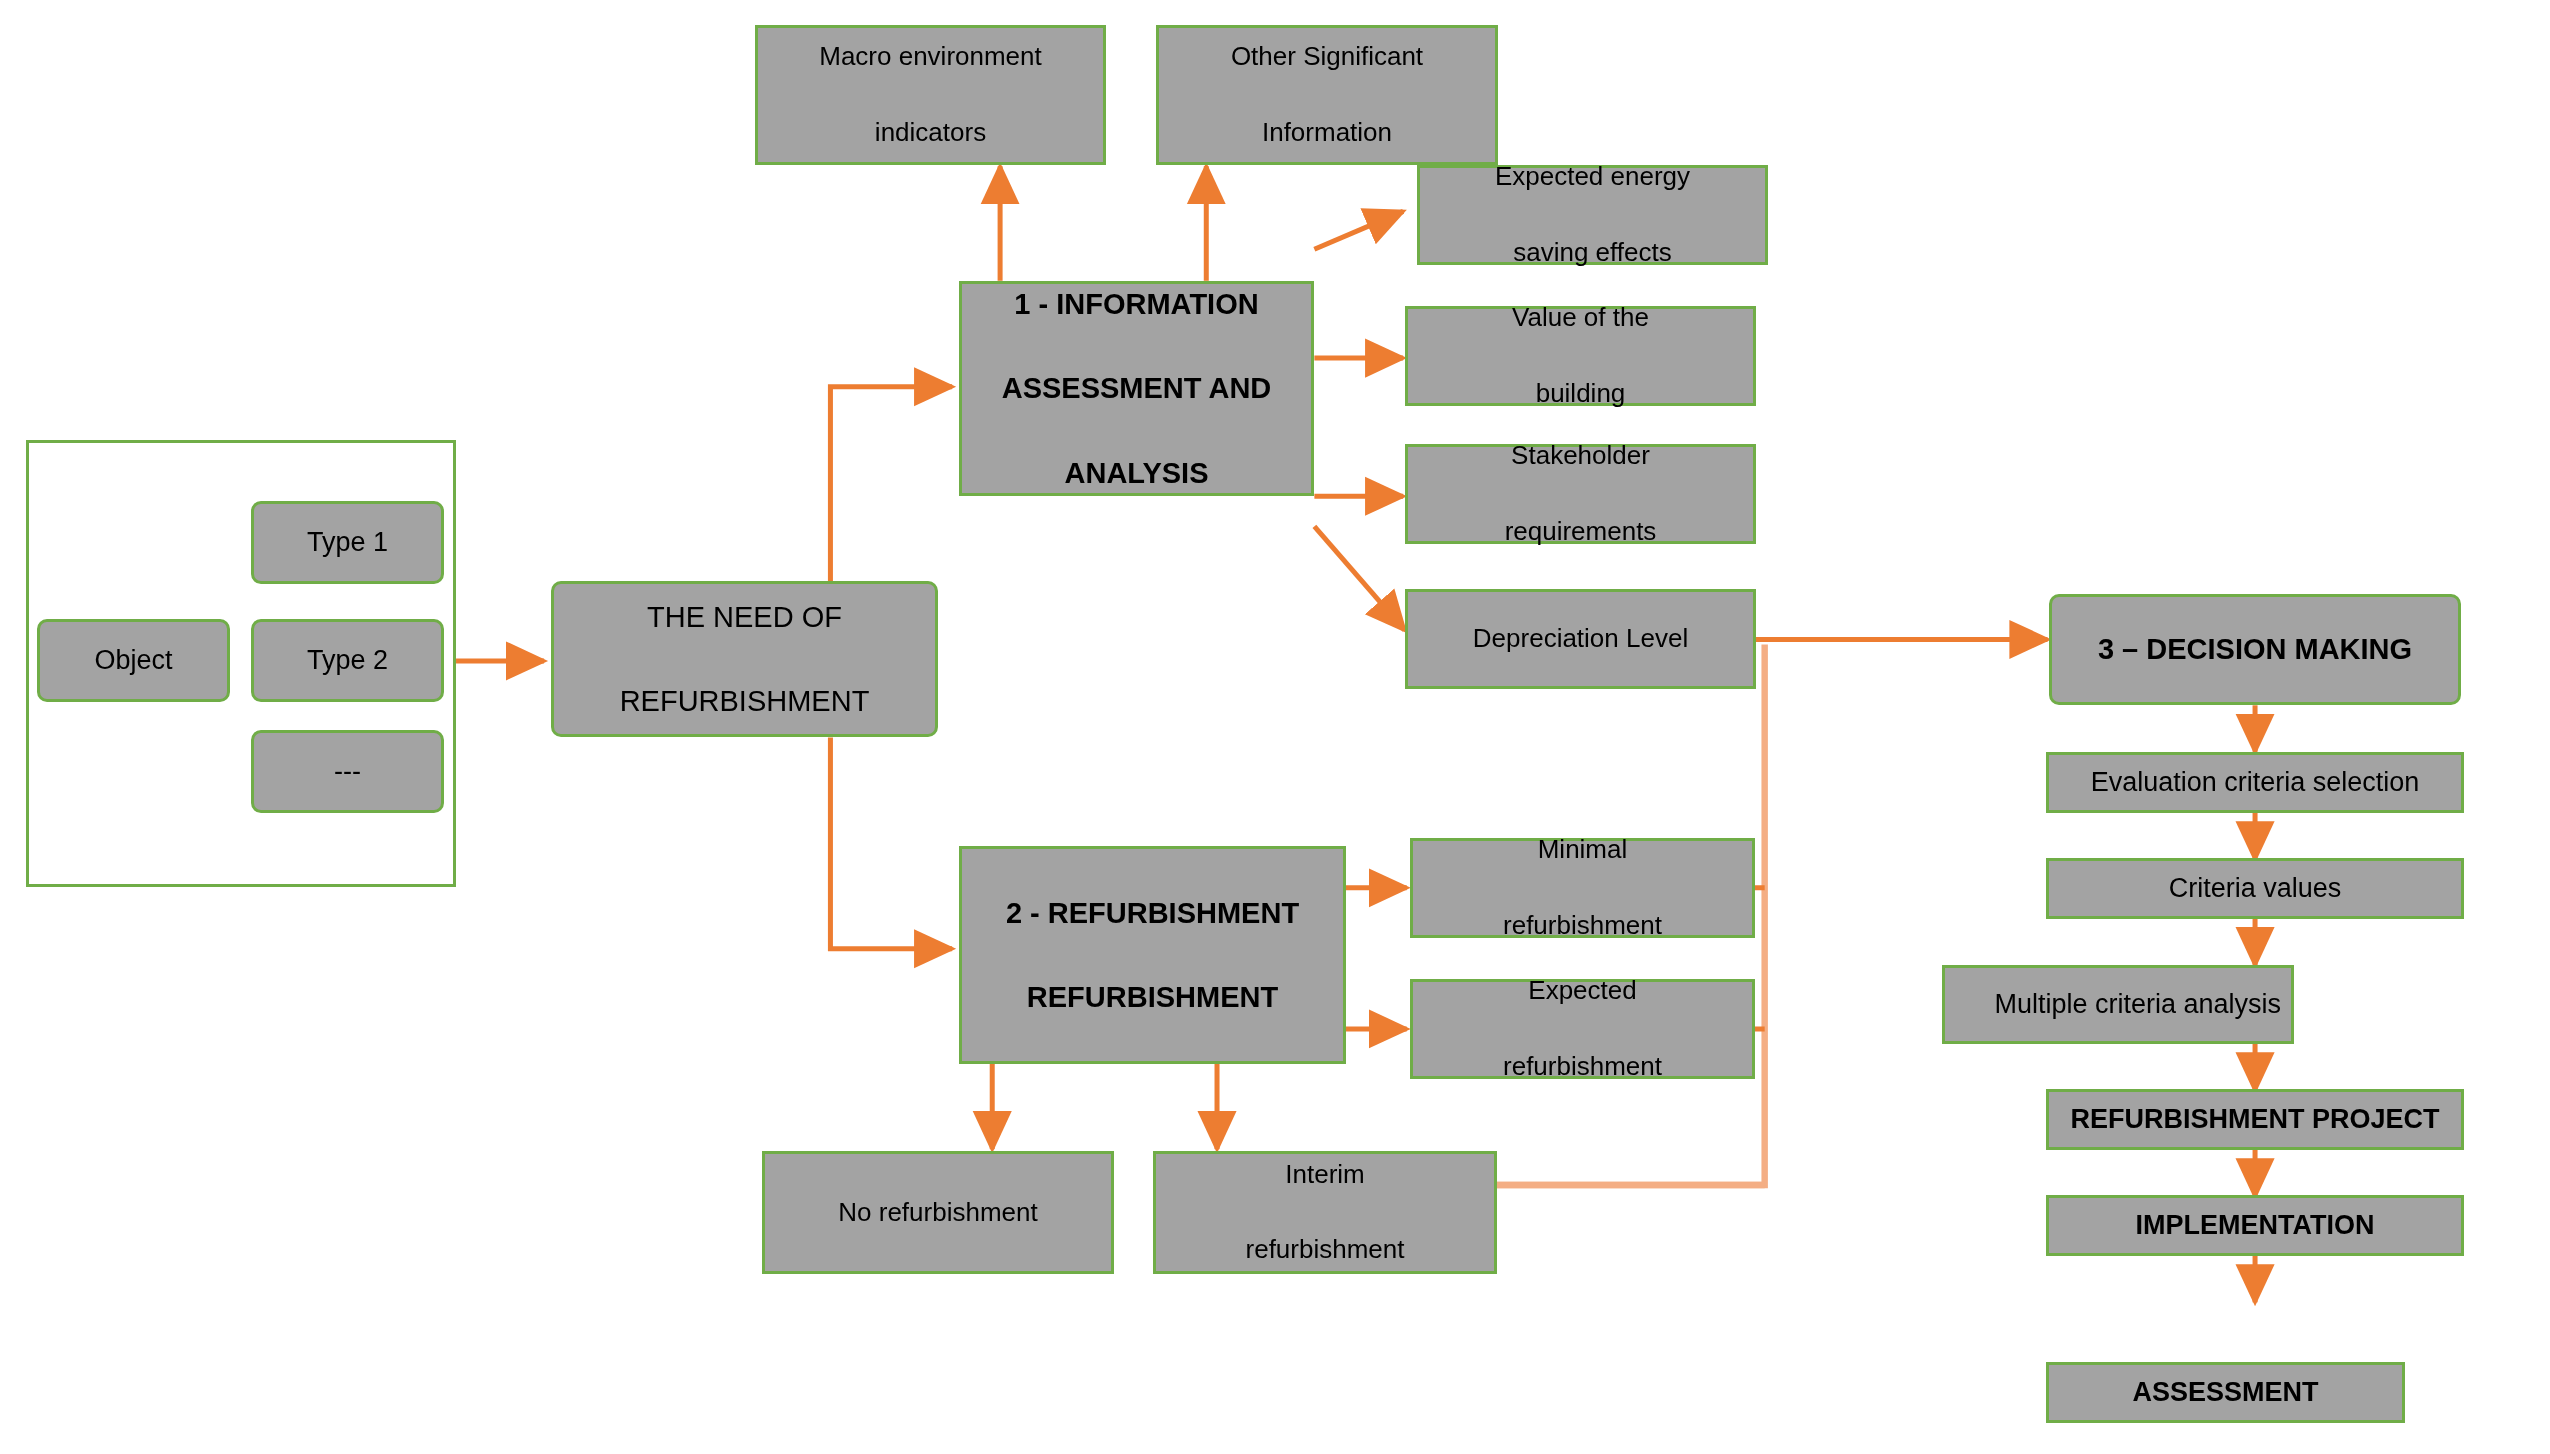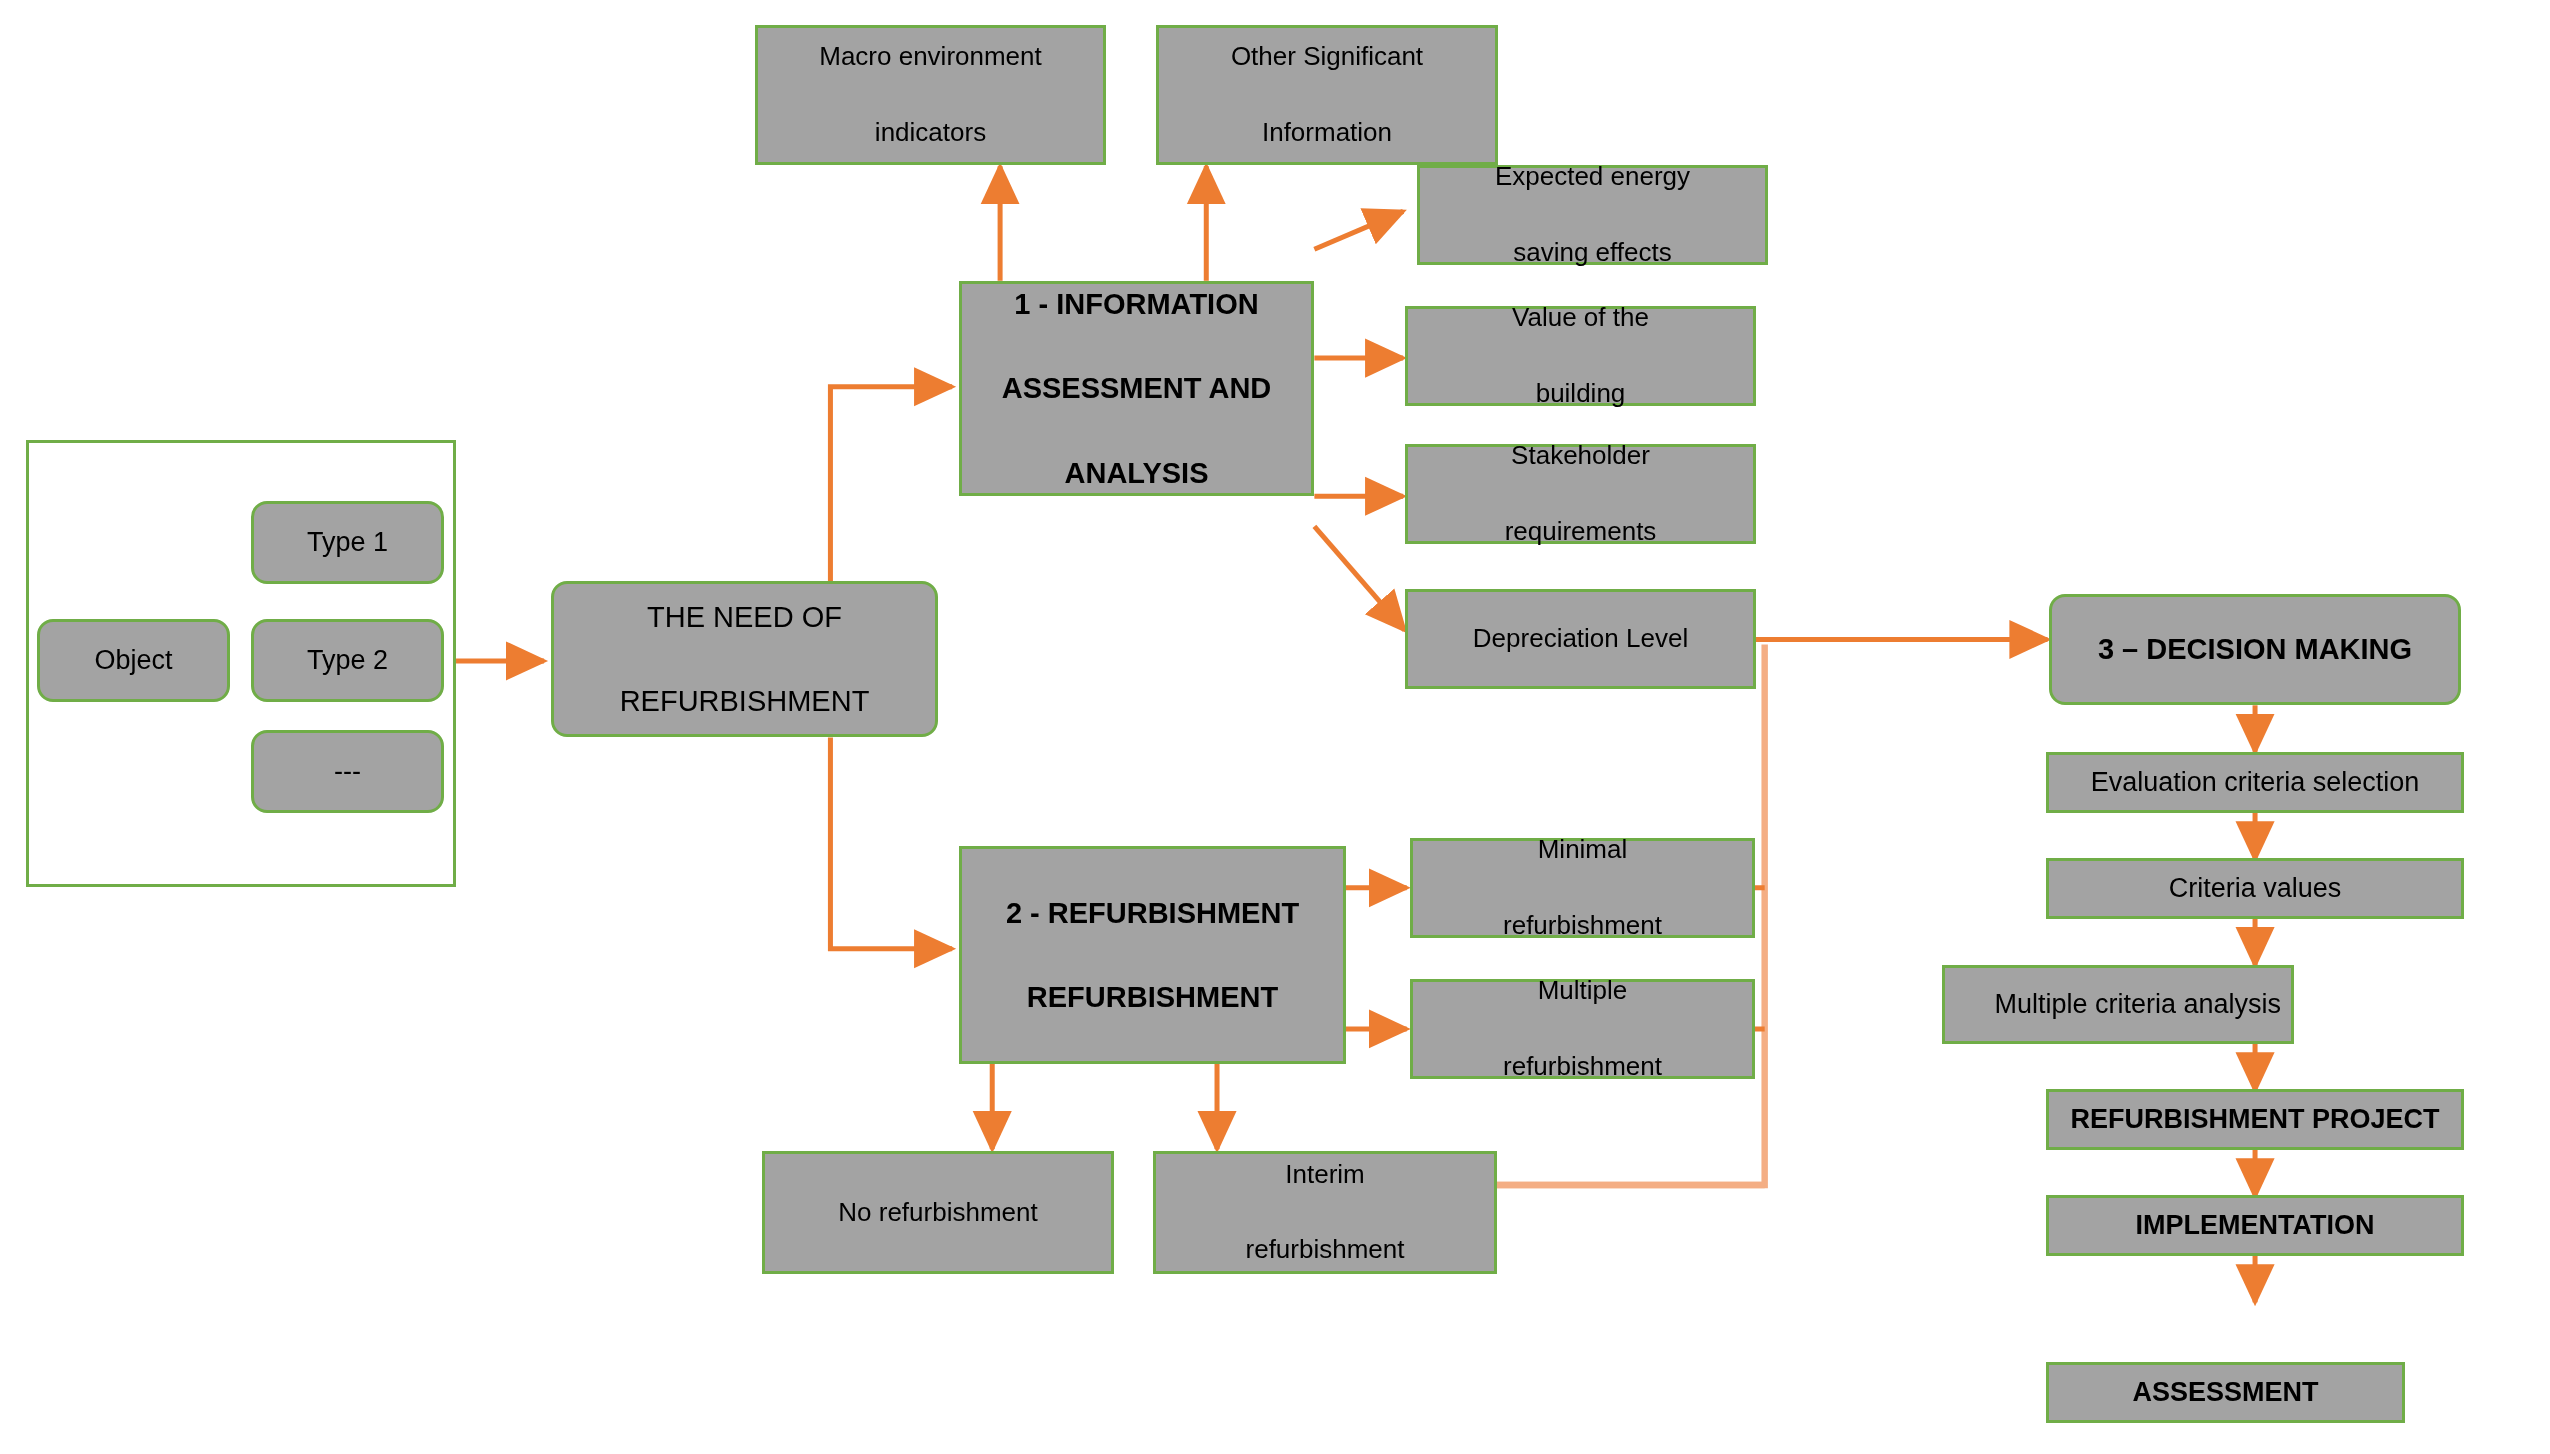--- a/index.html
+++ b/index.html
@@ -19,21 +19,21 @@
     border:3.6px solid #70AD47;
     display:flex;
     align-items:center;
     justify-content:center;
     text-align:center;
     color:#000000;
     line-height:1.45;
     padding:2.9px 10px;
   }
   .node span{display:block;width:100%;}
-  .rounded{border-radius:16px;}
+  .rounded{border-radius:10px;}
   .bold{font-weight:bold;}
   .group-box{
     position:absolute;
     box-sizing:border-box;
     background:transparent;
     border:3.6px solid #70AD47;
   }
   .f-36{font-size:26px;}
   .f-38{font-size:27px;}
   .f-40{font-size:29px;}
@@ -182,21 +182,21 @@
 
   <div class="node f-36" style="left:1410px;top:838px;width:345px;height:100px;">
     <span>
       <span>Minimal</span><br>
       <span>refurbishment</span>
     </span>
   </div>
 
   <div class="node f-36" style="left:1410px;top:979px;width:345px;height:100px;">
     <span>
-      <span>Multiple</span><br>
+      <span>Expected</span><br>
       <span>refurbishment</span>
     </span>
   </div>
 
   <div class="node f-36" style="left:762px;top:1151px;width:352px;height:123px;">
     <span>No refurbishment</span>
   </div>
 
   <div class="node f-36" style="left:1153px;top:1151px;width:344px;height:123px;">
     <span>

